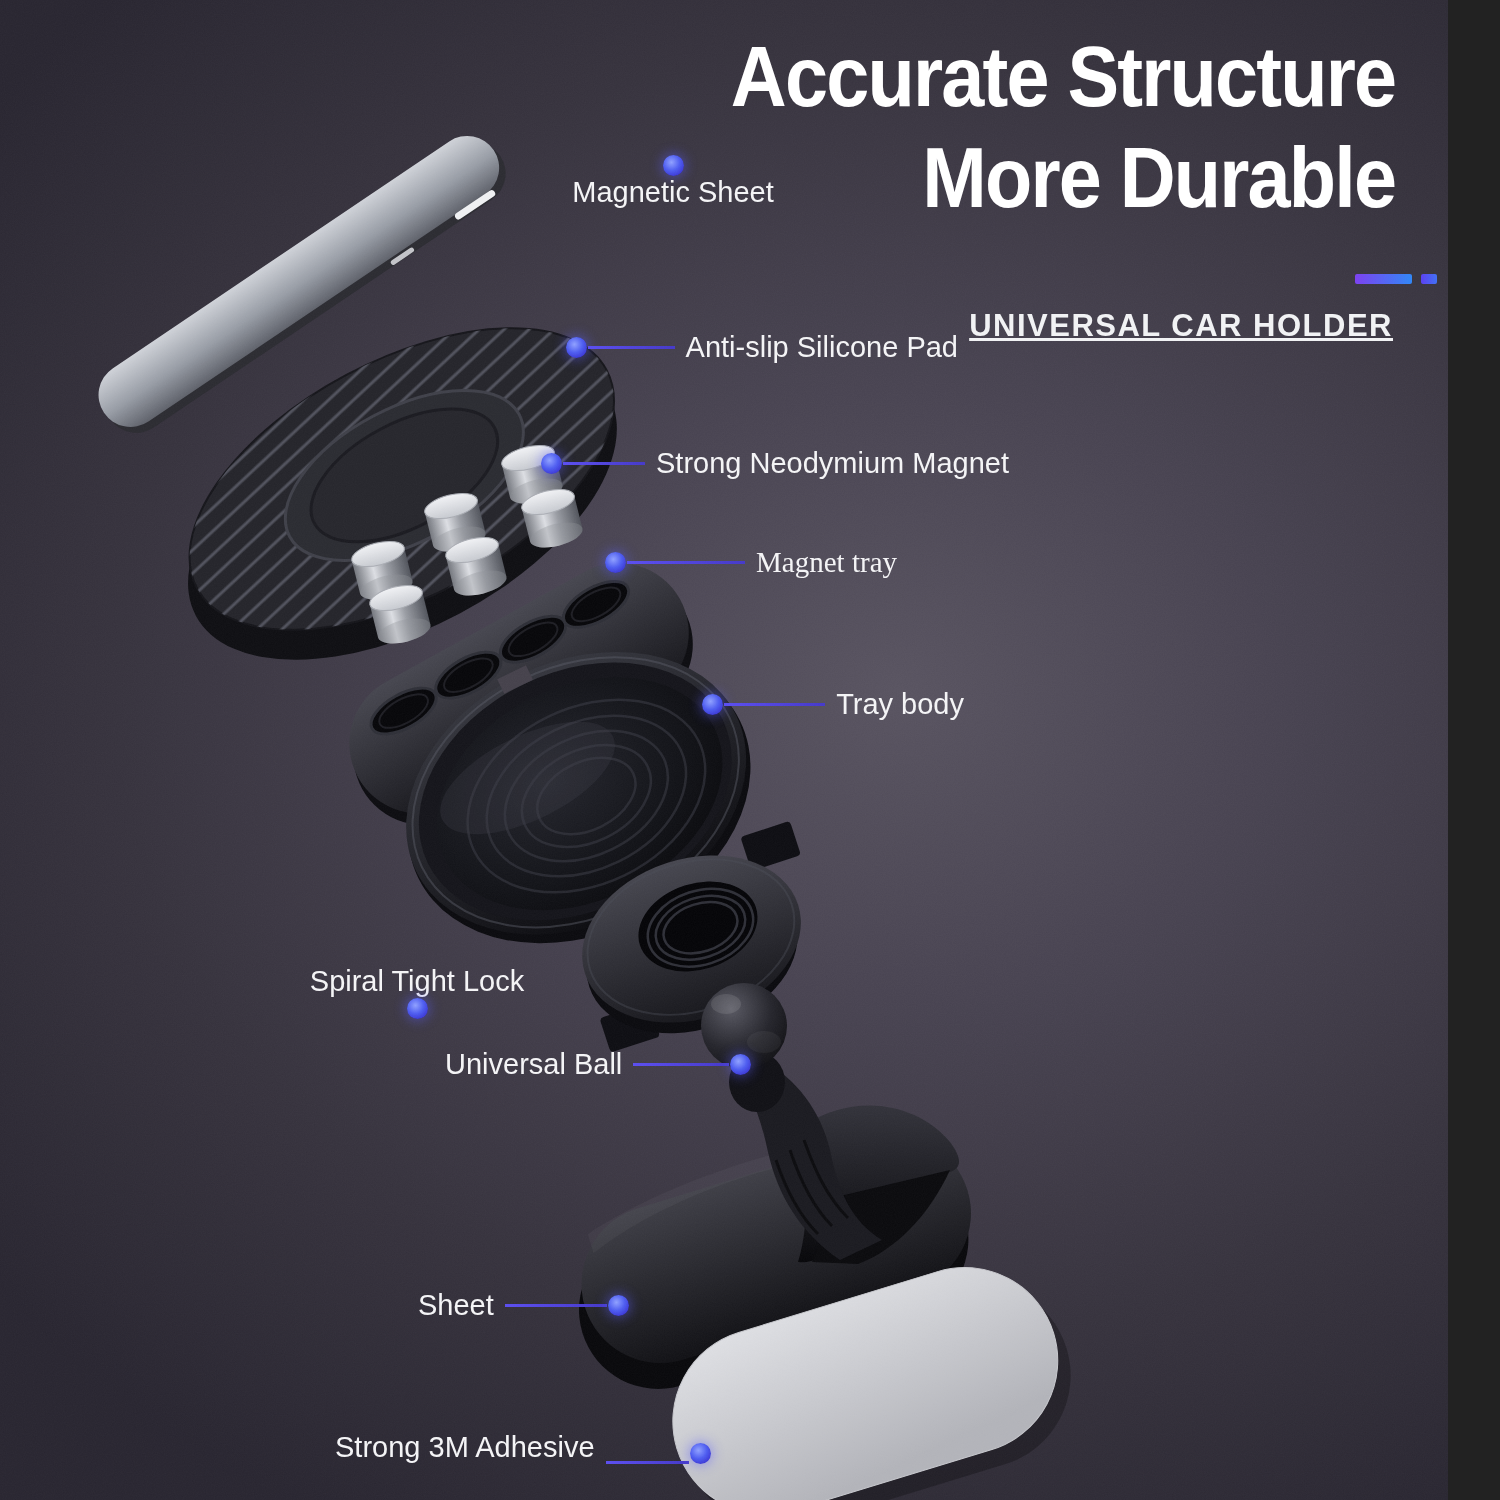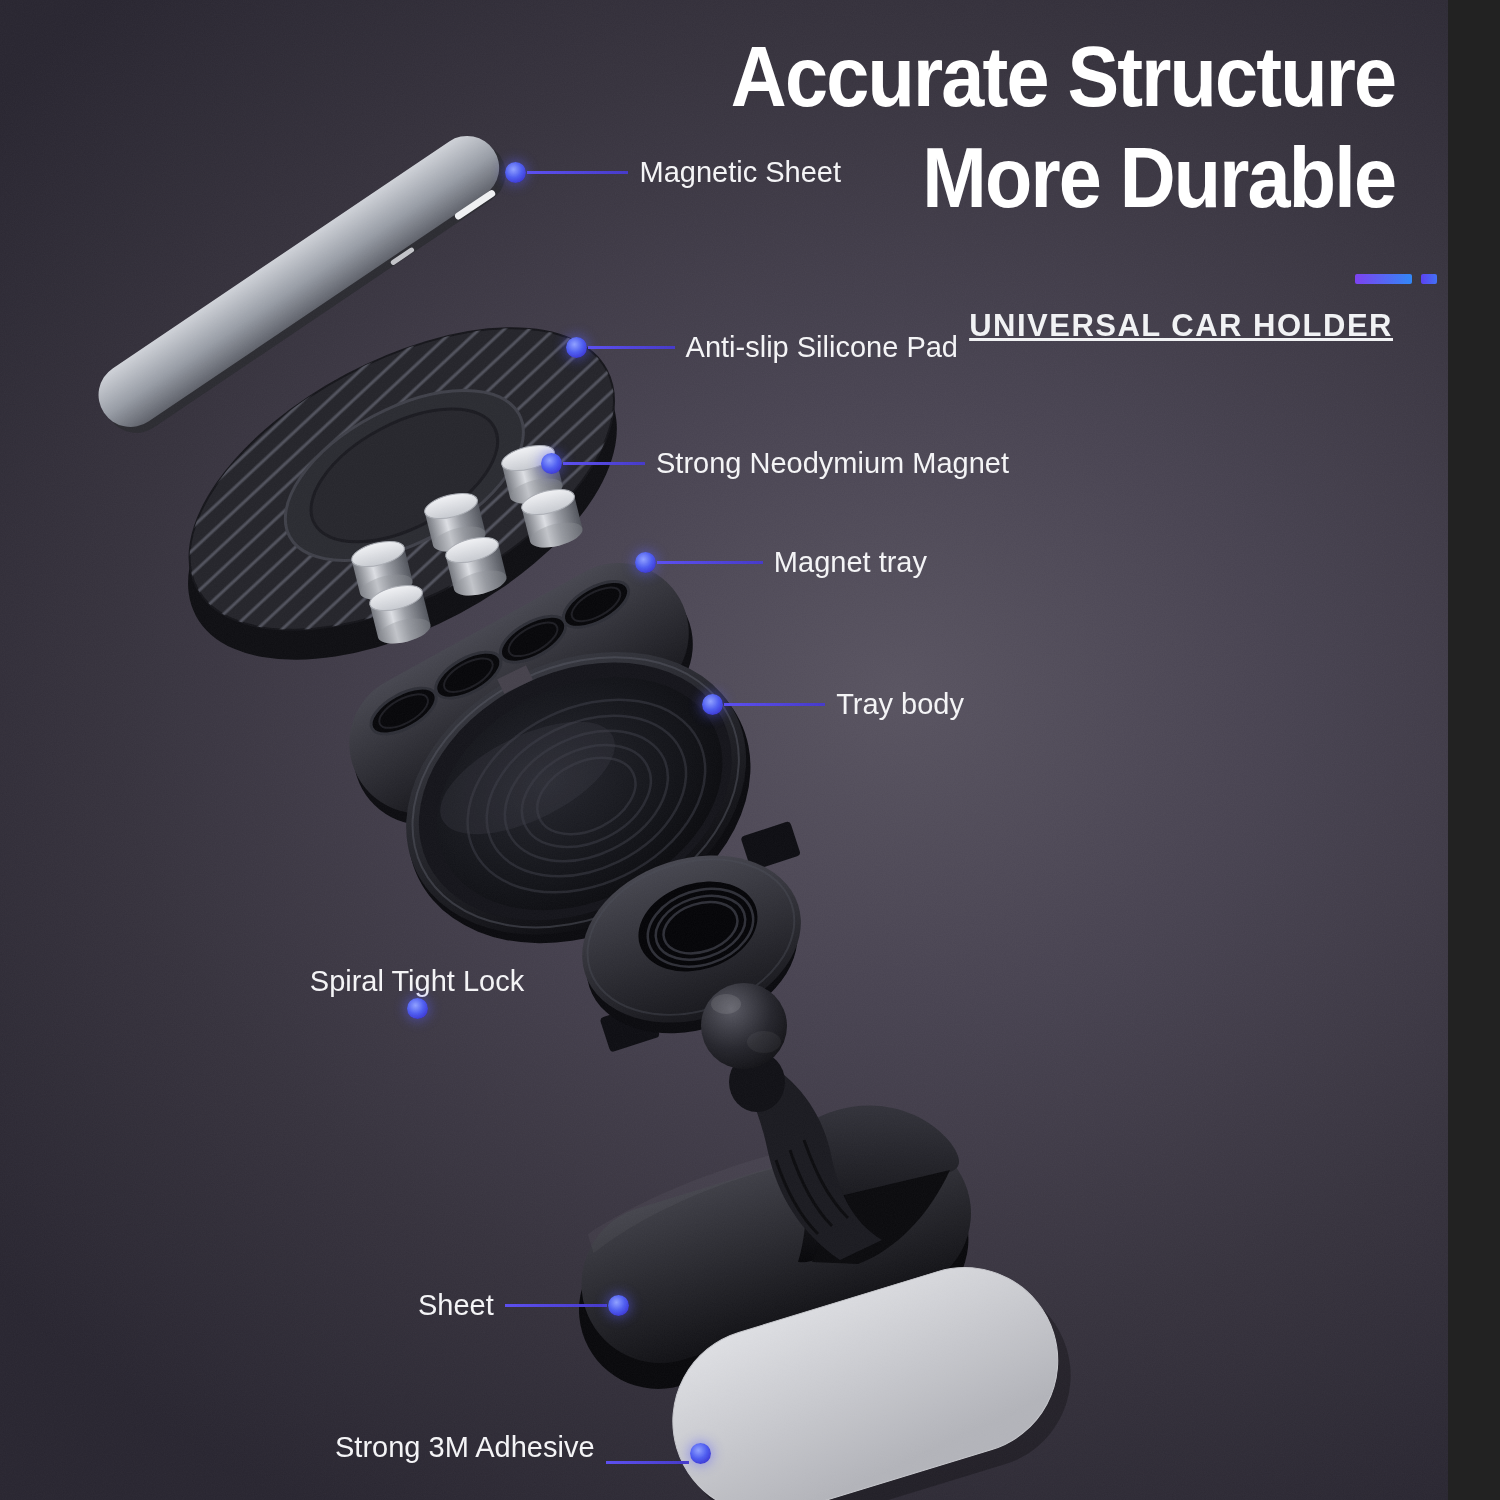--- a/index.html
+++ b/index.html
@@ -28,24 +28,24 @@
   .callout .dot{
     width:21px;height:21px;border-radius:50%;flex:0 0 auto;
     background:radial-gradient(circle at 40% 35%, #8fa0ff 0%, #4d5cf0 45%, #3327c9 90%);
     box-shadow:0 0 12px 2px rgba(90,90,255,.45);
   }
   .callout .line{height:3px;flex:1 1 auto;background:linear-gradient(90deg,#5a4df0,#4438c8);}
   .callout.right .line{margin-left:1px;margin-right:11px;}
   .callout.left  .line{margin-left:11px;margin-right:1px;}
   .lbl{flex:0 0 auto;}
 
-  .c1{left:505px;top:155px;width:336px;}
+  .c1{left:505px;top:155px;width:336px;flex-direction:column;}
   .c2{left:566px;top:330px;width:392px;}
   .c3{left:541px;top:446px;width:468px;}
-  .c4{left:635px;top:545px;width:292px;}
+  .c4{left:605px;top:545px;width:292px;font-family:Liberation Serif, serif;}
   .c5{left:702px;top:687px;width:262px;align-items:center;}
   .c6{left:248px;top:965px;width:338px;flex-direction:column;}
   .c7{left:445px;top:1047px;width:306px;}
   .c8{left:418px;top:1288px;width:211px;}
   .c9{left:335px;top:1430px;width:376px;align-items:flex-end;}
 </style>
 </head>
 <body>
 
 <div class="stage">
@@ -266,20 +266,25 @@
     <span class="dot"></span>
     <span class="line"></span>
     <span class="lbl">Tray body</span>
   </div>
 
   <div class="callout left c6">
     <span class="lbl">Spiral Tight Lock</span>
     <span class="line"></span>
     <span class="dot"></span>
   </div>
+  <div class="callout left c7">
+    <span class="lbl">Universal Ball</span>
+    <span class="line"></span>
+    <span class="dot"></span>
+  </div>
   <div class="callout left c8">
     <span class="lbl">Sheet</span>
     <span class="line"></span>
     <span class="dot"></span>
   </div>
   <div class="callout left c9">
     <span class="lbl">Strong 3M Adhesive</span>
     <span class="line"></span>
     <span class="dot"></span>
   </div>

